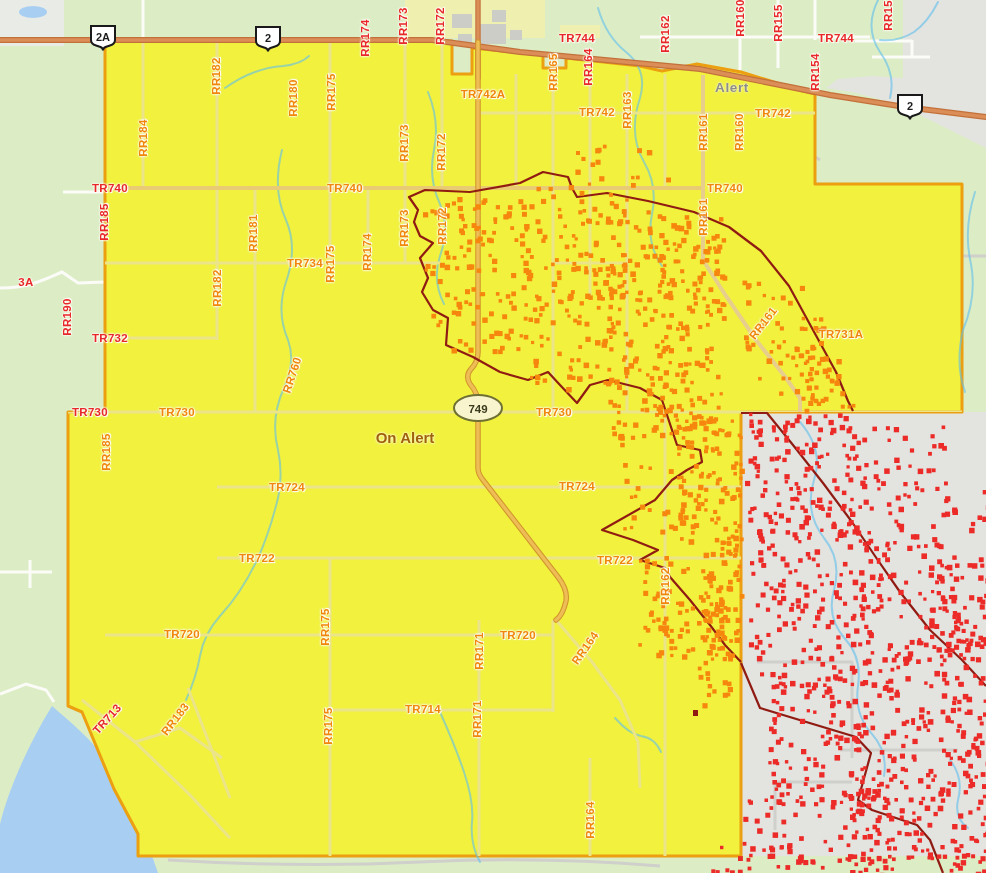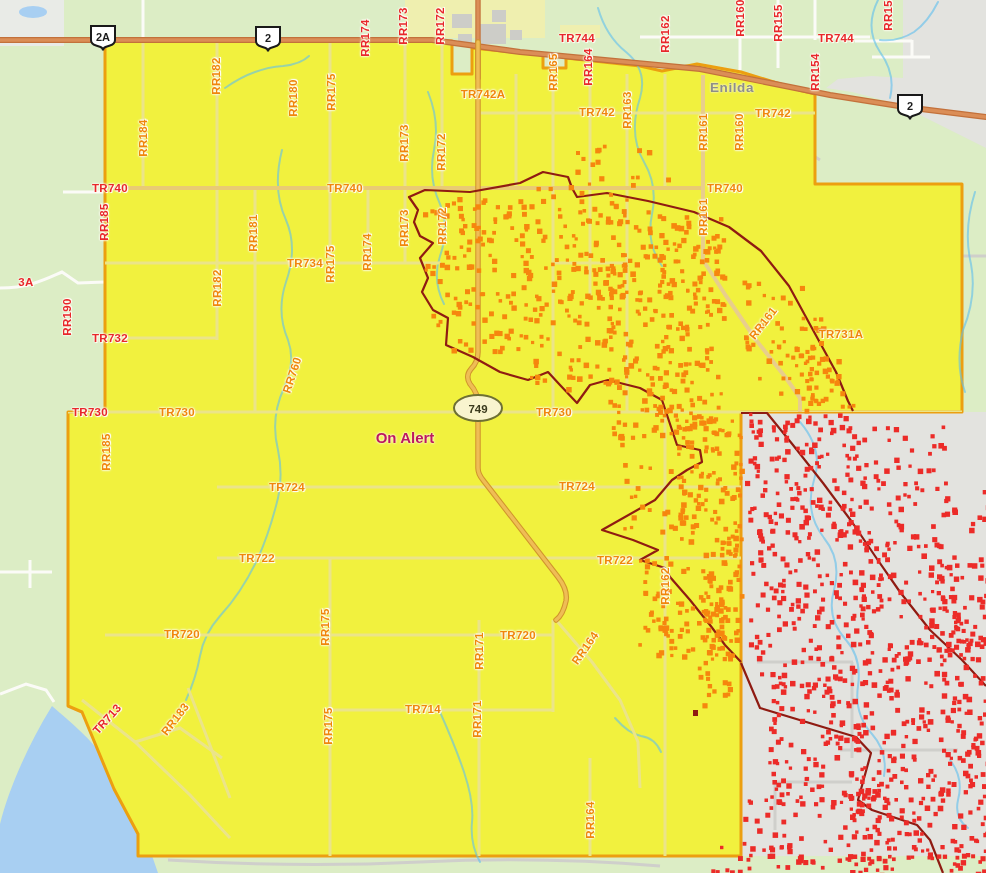--- a/index.html
+++ b/index.html
@@ -13,21 +13,21 @@
   .labels-layer{position:absolute;left:0;top:0;width:100%;height:100%;pointer-events:none;}
   .lbl{
     position:absolute;font:700 11.5px "Liberation Sans",sans-serif;
     white-space:nowrap;letter-spacing:.3px;
     text-shadow:0 0 2px #FFFDF2,0 0 2px #FFFDF2,0 0 3px #FFFDF2,1px 1px 0 #FFFDF2;
   }
   .lbl.red{color:#E8272B;}
   .lbl.org{color:#F0860B;}
   .status-label{
     position:absolute;left:405px;top:437px;transform:translate(-50%,-50%);
-    font:700 15px "Liberation Sans",sans-serif;color:#be185d;
+    font:700 15px "Liberation Sans",sans-serif;color:#a16207;
     text-shadow:0 0 2px #FCFCE8,0 0 3px #FCFCE8;white-space:nowrap;
   }
   .town-label{
     position:absolute;left:732px;top:87px;transform:translate(-50%,-50%);
     font:700 13.5px "Liberation Sans",sans-serif;color:#8E8E86;letter-spacing:.6px;
     text-shadow:0 0 2px #F4F4DC,0 0 2px #F4F4DC;white-space:nowrap;
   }
   .shieldtxt{font:700 11px "Liberation Sans",sans-serif;fill:#1c1c1c;}
   .ovaltxt{font:700 11.5px "Liberation Sans",sans-serif;fill:#3a3a1e;}
 </style>
@@ -2079,21 +2079,21 @@
         </g>
         <g transform="translate(478,408)">
           <ellipse rx="24" ry="13" fill="#F8F4CE" stroke="#6E7034" stroke-width="2"></ellipse>
           <text class="ovaltxt" y="4.5" text-anchor="middle">749</text>
         </g>
       </g>
   </svg>
 
   <div class="labels-layer" id="labels">
     <div class="status-label">On Alert</div>
-    <div class="town-label">Enilda</div>
+    <div class="town-label">Alert</div>
   <div class="lbl red" style="left: 365px; top: 38px; transform: translate(-50%, -50%) rotate(-90deg);">RR174</div>
       <div class="lbl red" style="left: 403px; top: 26px; transform: translate(-50%, -50%) rotate(-90deg);">RR173</div>
       <div class="lbl red" style="left: 440px; top: 26px; transform: translate(-50%, -50%) rotate(-90deg);">RR172</div>
       <div class="lbl red" style="left: 577px; top: 38px; transform: translate(-50%, -50%) rotate(0deg);">TR744</div>
       <div class="lbl red" style="left: 588px; top: 67px; transform: translate(-50%, -50%) rotate(-90deg);">RR164</div>
       <div class="lbl red" style="left: 665px; top: 34px; transform: translate(-50%, -50%) rotate(-90deg);">RR162</div>
       <div class="lbl red" style="left: 740px; top: 18px; transform: translate(-50%, -50%) rotate(-90deg);">RR160</div>
       <div class="lbl red" style="left: 778px; top: 23px; transform: translate(-50%, -50%) rotate(-90deg);">RR155</div>
       <div class="lbl red" style="left: 836px; top: 38px; transform: translate(-50%, -50%) rotate(0deg);">TR744</div>
       <div class="lbl red" style="left: 815px; top: 72px; transform: translate(-50%, -50%) rotate(-90deg);">RR154</div>

